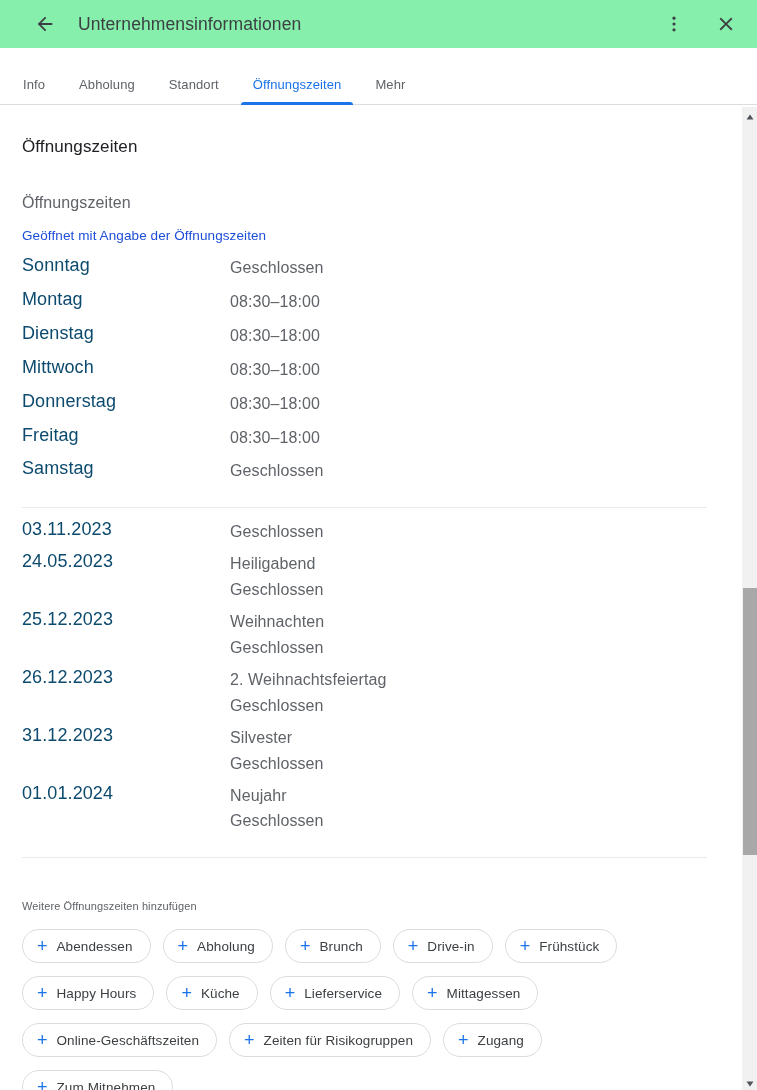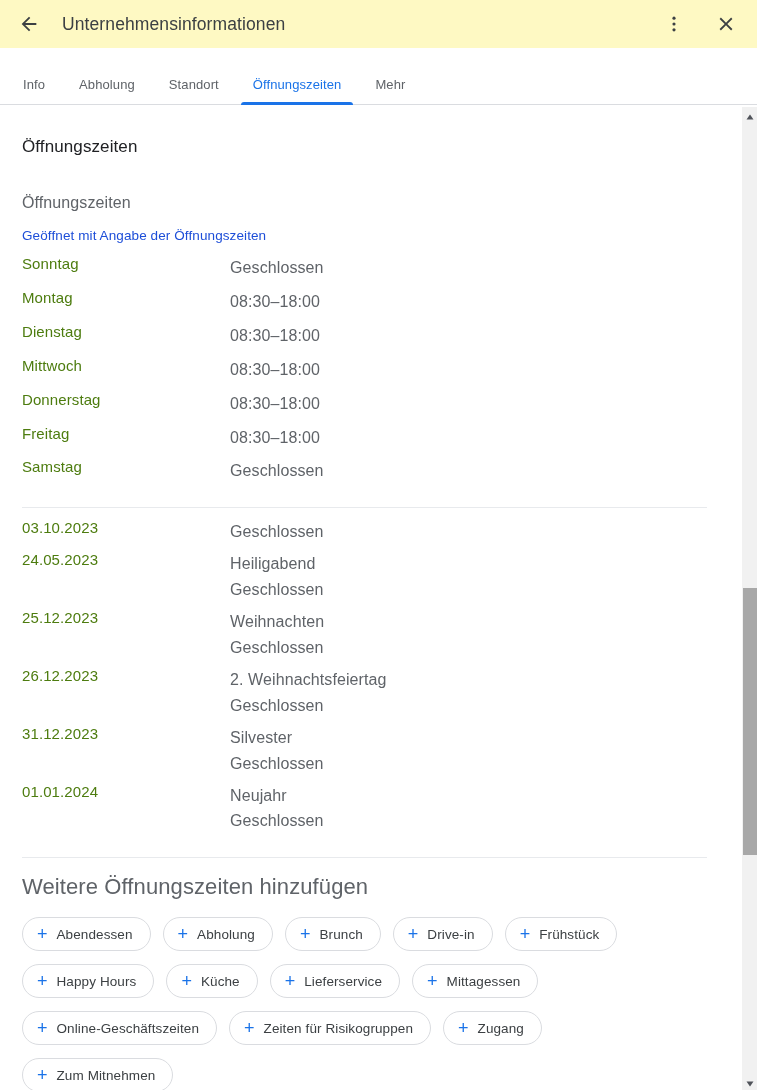--- a/index.html
+++ b/index.html
@@ -20,22 +20,22 @@
     background: #ffffff;
     overflow: hidden;
   }
 
   
   .topbar {
     position: relative;
     height: 48px;
     display: flex;
     align-items: center;
-    padding: 0 14px 0 12px;
-    background: #fef9c3;
+    padding: 0 14px 0 28px;
+    background: #86efac;
   }
   .icon-btn {
     width: 34px;
     height: 34px;
     display: flex;
     align-items: center;
     justify-content: center;
     border: none;
     background: transparent;
     border-radius: 50%;
@@ -130,45 +130,45 @@
   .kv-list { margin-top: 12px; }
 
   .kv-row {
     display: flex;
     align-items: flex-start;
     margin-bottom: 8px;
   }
   .kv-key {
     width: 208px;
     flex: 0 0 208px;
-    font-size: 15px;
-    color: #4d7c0f;
+    font-size: 18px;
+    color: #0c4a6e;
     letter-spacing: .1px;
   }
   .kv-val {
     font-size: 16px;
     color: #5f6368;
     letter-spacing: .1px;
     line-height: 1.62;
   }
   .kv-val .vline { display: block; }
 
   .divider {
     height: 1px;
     background: #e8eaed;
     margin: 23px 34px 0 22px;
   }
 
   .special-list { margin-top: 11px; }
   .special-list .kv-row { margin-bottom: 6px; }
 
   .add-heading {
-    font-size: 22px;
+    font-size: 11px;
     color: #5f6368;
-    margin-top: 16px;
+    margin-top: 42px;
     letter-spacing: .1px;
   }
 
   .chip-rows { margin-top: 17px; }
   .chip-row {
     display: flex;
     align-items: center;
     gap: 12px;
     margin-bottom: 13px;
     flex-wrap: nowrap;
@@ -315,21 +315,21 @@
         </div>
       </div>
     </div>
 
     <div class="divider"></div>
 
     <div class="section">
 
       <div class="special-list">
         <div class="kv-row">
-          <div class="kv-key">03.10.2023</div>
+          <div class="kv-key">03.11.2023</div>
           <div class="kv-val">
             <span class="vline">Geschlossen</span>
           </div>
         </div>
         <div class="kv-row">
           <div class="kv-key">24.05.2023</div>
           <div class="kv-val">
             <span class="vline">Heiligabend</span>
             <span class="vline">Geschlossen</span>
           </div>

